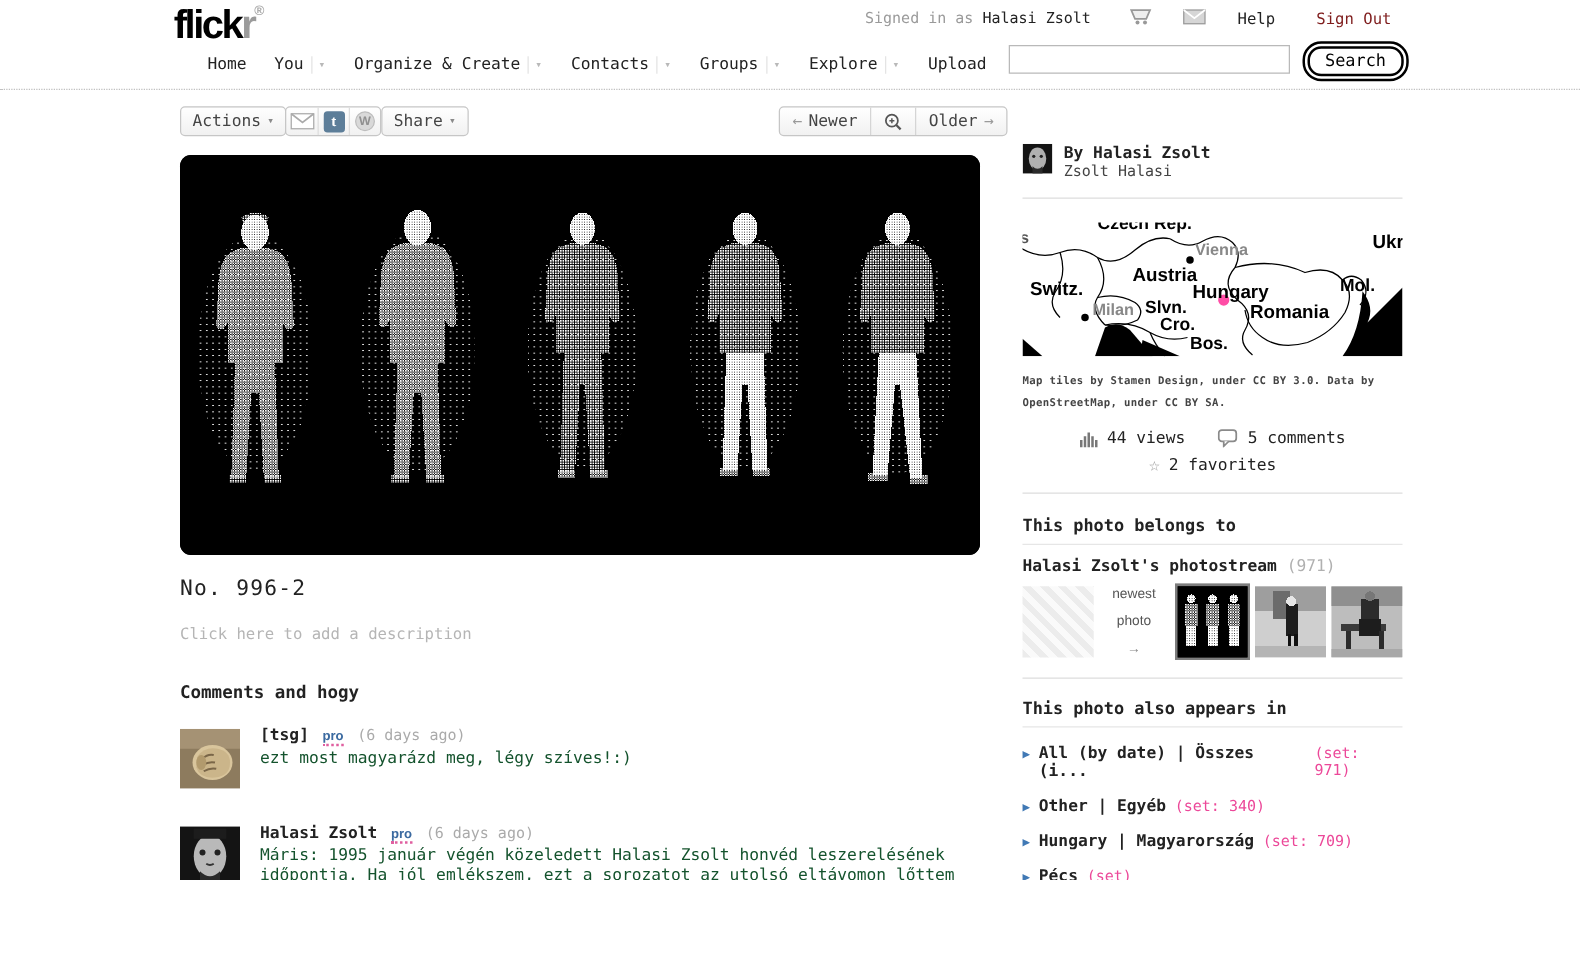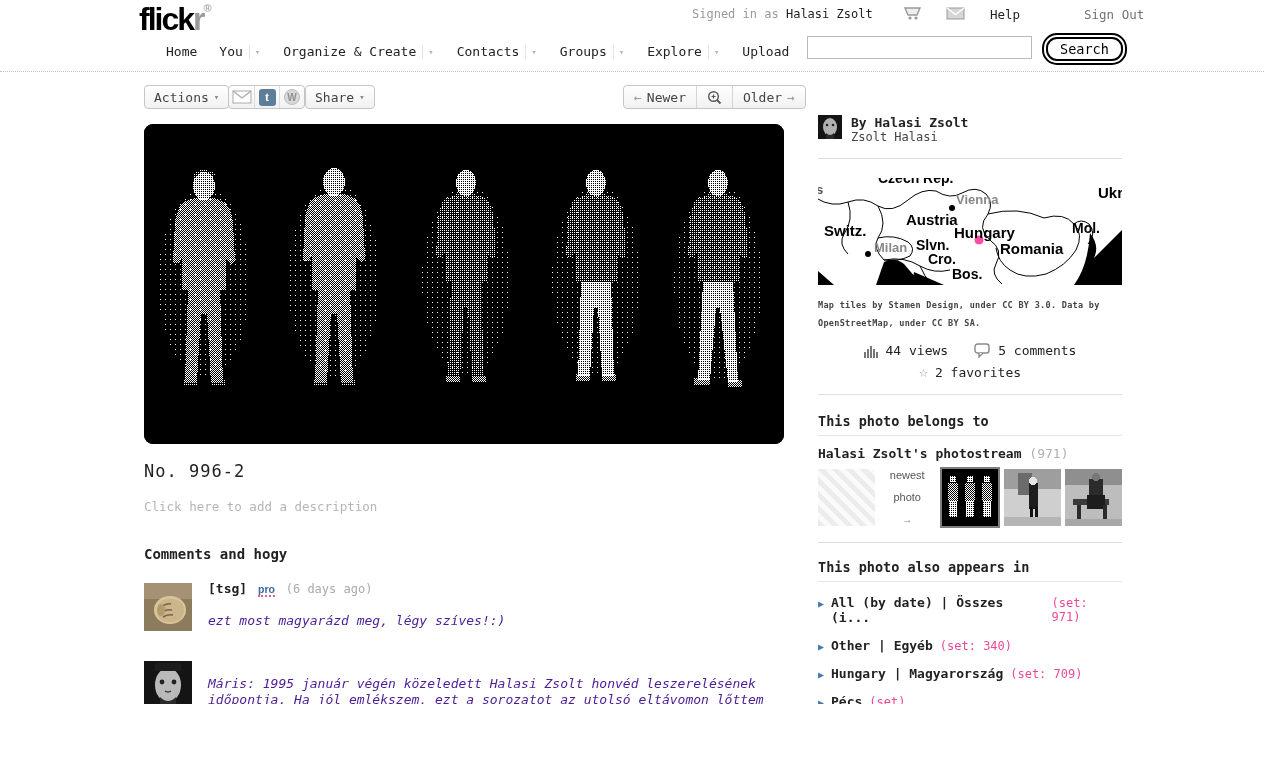--- a/index.html
+++ b/index.html
@@ -12,21 +12,21 @@
           font-family:"Liberation Sans", sans-serif; font-weight:bold;
           font-size:32px; letter-spacing:-2px; color:#000; }
   .logo .logo-r { color:#9b9b9b; }
   .logo .logo-reg { font-size:11px; color:#aaa; vertical-align:18px; letter-spacing:0; }
 
   .userbar { position:absolute; left:692px; top:7px; font-size:12px; white-space:nowrap; }
   .userbar .dim { color:#9a9a9a; }
   .userbar .usr { color:#222; }
   .ub-ico { position:absolute; top:5px; }
   .help-link { position:absolute; left:990px; top:7px; font-size:12.5px; color:#222; cursor:pointer; }
-  .signout-link { position:absolute; left:1084px; top:7px; font-size:12.5px; color:#737373; cursor:pointer; }
+  .signout-link { position:absolute; left:1053px; top:7px; font-size:12.5px; color:#7f1d1d; cursor:pointer; }
 
   .mainnav { position:absolute; left:144px; top:42px; font-size:13px; display:flex; align-items:center;margin-left:18px; }
   .nav-item { display:flex; align-items:center; margin-right:14px; cursor:pointer; }
   .nav-item .lbl { color:#222; padding:2px 4px; }
   .nav-caret { color:#b9b9b9; font-size:9px; padding:2px 5px; border-left:1px solid #e4e4e4; margin-left:2px; }
 
   .search-input { position:absolute; left:807px; top:36px; width:225px; height:23px;
                   border:1px solid #b9b9b9; background:#fff; font:13px "DejaVu Sans Mono", monospace; padding:0 5px; }
   .search-btn { position:absolute; left:1042px; top:33px; border:2px solid #000; border-radius:15px;
                 padding:2px; background:#fff; cursor:pointer; }
@@ -61,21 +61,21 @@
   .photo-desc { position:absolute; left:144px; top:499px; font-size:12.5px; color:#b5b5b5; cursor:pointer; }
   .comments-head { position:absolute; left:144px; top:546px; font-size:14px; font-weight:bold; color:#222; }
 
   .avatar { position:absolute; width:48px; height:48px; overflow:hidden; }
   .comment-body { position:absolute; left:208px; width:600px; }
   .c-meta { font-size:13px; }
   .c-author { font-weight:bold; color:#222; cursor:pointer; }
   .pro-badge { font:bold 10.5px "Liberation Sans", sans-serif; color:#3b6aa0;
                border-bottom:2px dotted #e05fa0; margin:0 3px; cursor:pointer; }
   .c-time { color:#aaa; font-size:12px; }
-  .c-text { margin-top:17px; font-size:13px; line-height:15.5px; color:#4c1d95; white-space:pre-line;font-style:italic; }
+  .c-text { margin-top:3px; font-size:13px; line-height:15.5px; color:#14532d; white-space:pre-line; }
 
   
   .sidebar { position:absolute; left:818px; top:115px; width:304px; }
   .owner { display:flex; gap:9px; }
   .owner-ava { width:24px; height:24px; overflow:hidden; }
   .owner-name { font-size:13px; font-weight:bold; color:#222; line-height:15px; cursor:pointer; }
   .owner-sub { font-size:12px; color:#444; line-height:14px; }
   .sep { border-top:1px solid #ddd; margin:10px 0; }
   .sep-lite { border-top:1px solid #e6e6e6; margin:6px 0 8px; }
   .taken { font-size:12.5px; line-height:16px; }
@@ -304,20 +304,25 @@
       <rect width="48" height="48" fill="#141414"></rect>
       <ellipse cx="24" cy="24" rx="13" ry="17" fill="#b9b9b9"></ellipse>
       <rect x="11" y="2" width="26" height="8" fill="#1c1c1c"></rect>
       <circle cx="18" cy="21" r="2.4" fill="#222"></circle>
         <circle cx="30" cy="21" r="2.4" fill="#222"></circle>
       <path d="M21,30 Q24,32 27,30" stroke="#333" stroke-width="1.5" fill="none"></path>
       <path d="M16,36 Q24,44 32,36 L32,48 L16,48 Z" fill="#2a2a2a"></path>
     </svg>
   </div>
   <div class="comment-body" style="top:659px">
+    <div class="c-meta">
+      <span class="c-author">Halasi Zsolt</span>
+      <span class="pro-badge">pro</span>
+      <span class="c-time">(6 days ago)</span>
+    </div>
     <div class="c-text">Máris: 1995 január végén közeledett Halasi Zsolt honvéd leszerelésének
 időpontja. Ha jól emlékszem, ezt a sorozatot az utolsó eltávomon lőttem
 magamról. Meg akartam örökíteni, hogy visszavedlek normális emberré. Az
 egész katonásdi bohóckodás abszurditását pedig az előző két képpel
 próbáltuk kifejezni Gábor barátommal (azoknál ő volt a fotós - az azóta
 már nem létező pécsi Pizza Hut-ban készültek a felvételek). :)</div>
   </div>
 
   <div class="sidebar">
 

